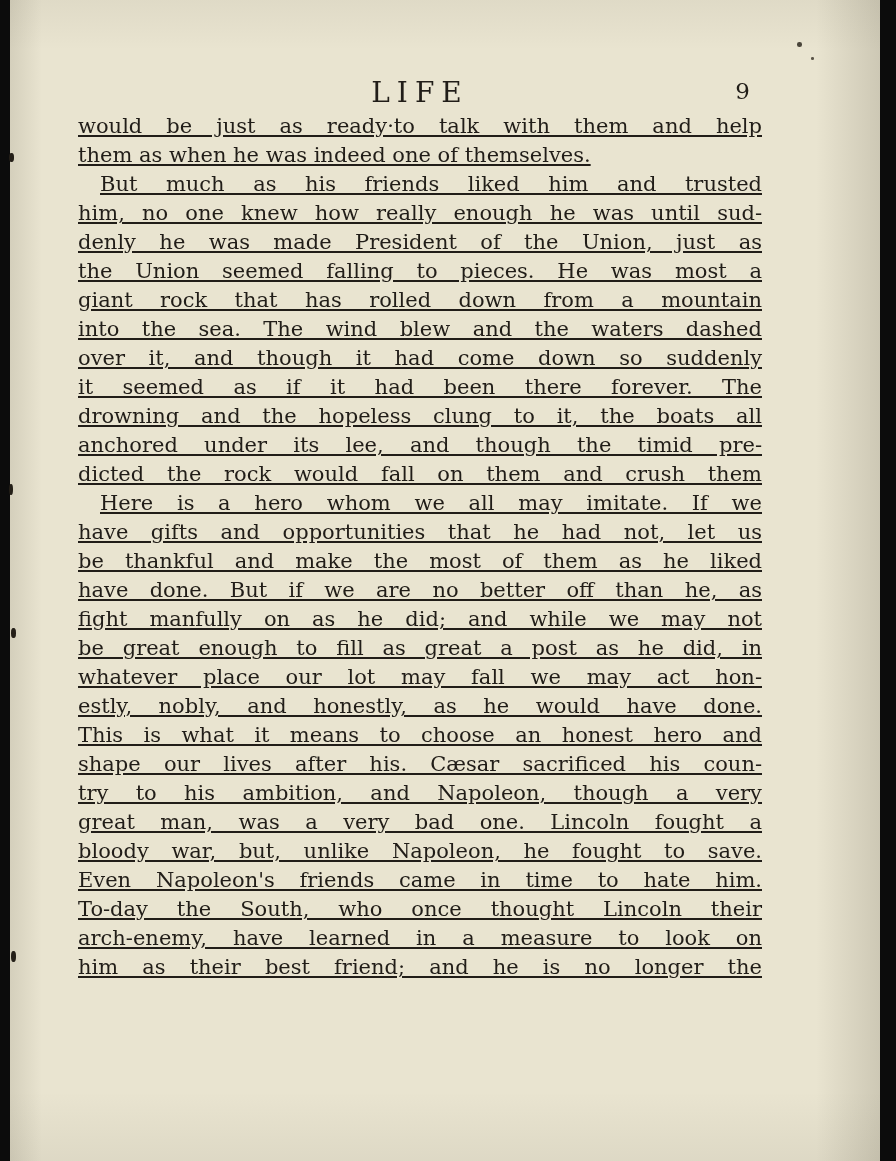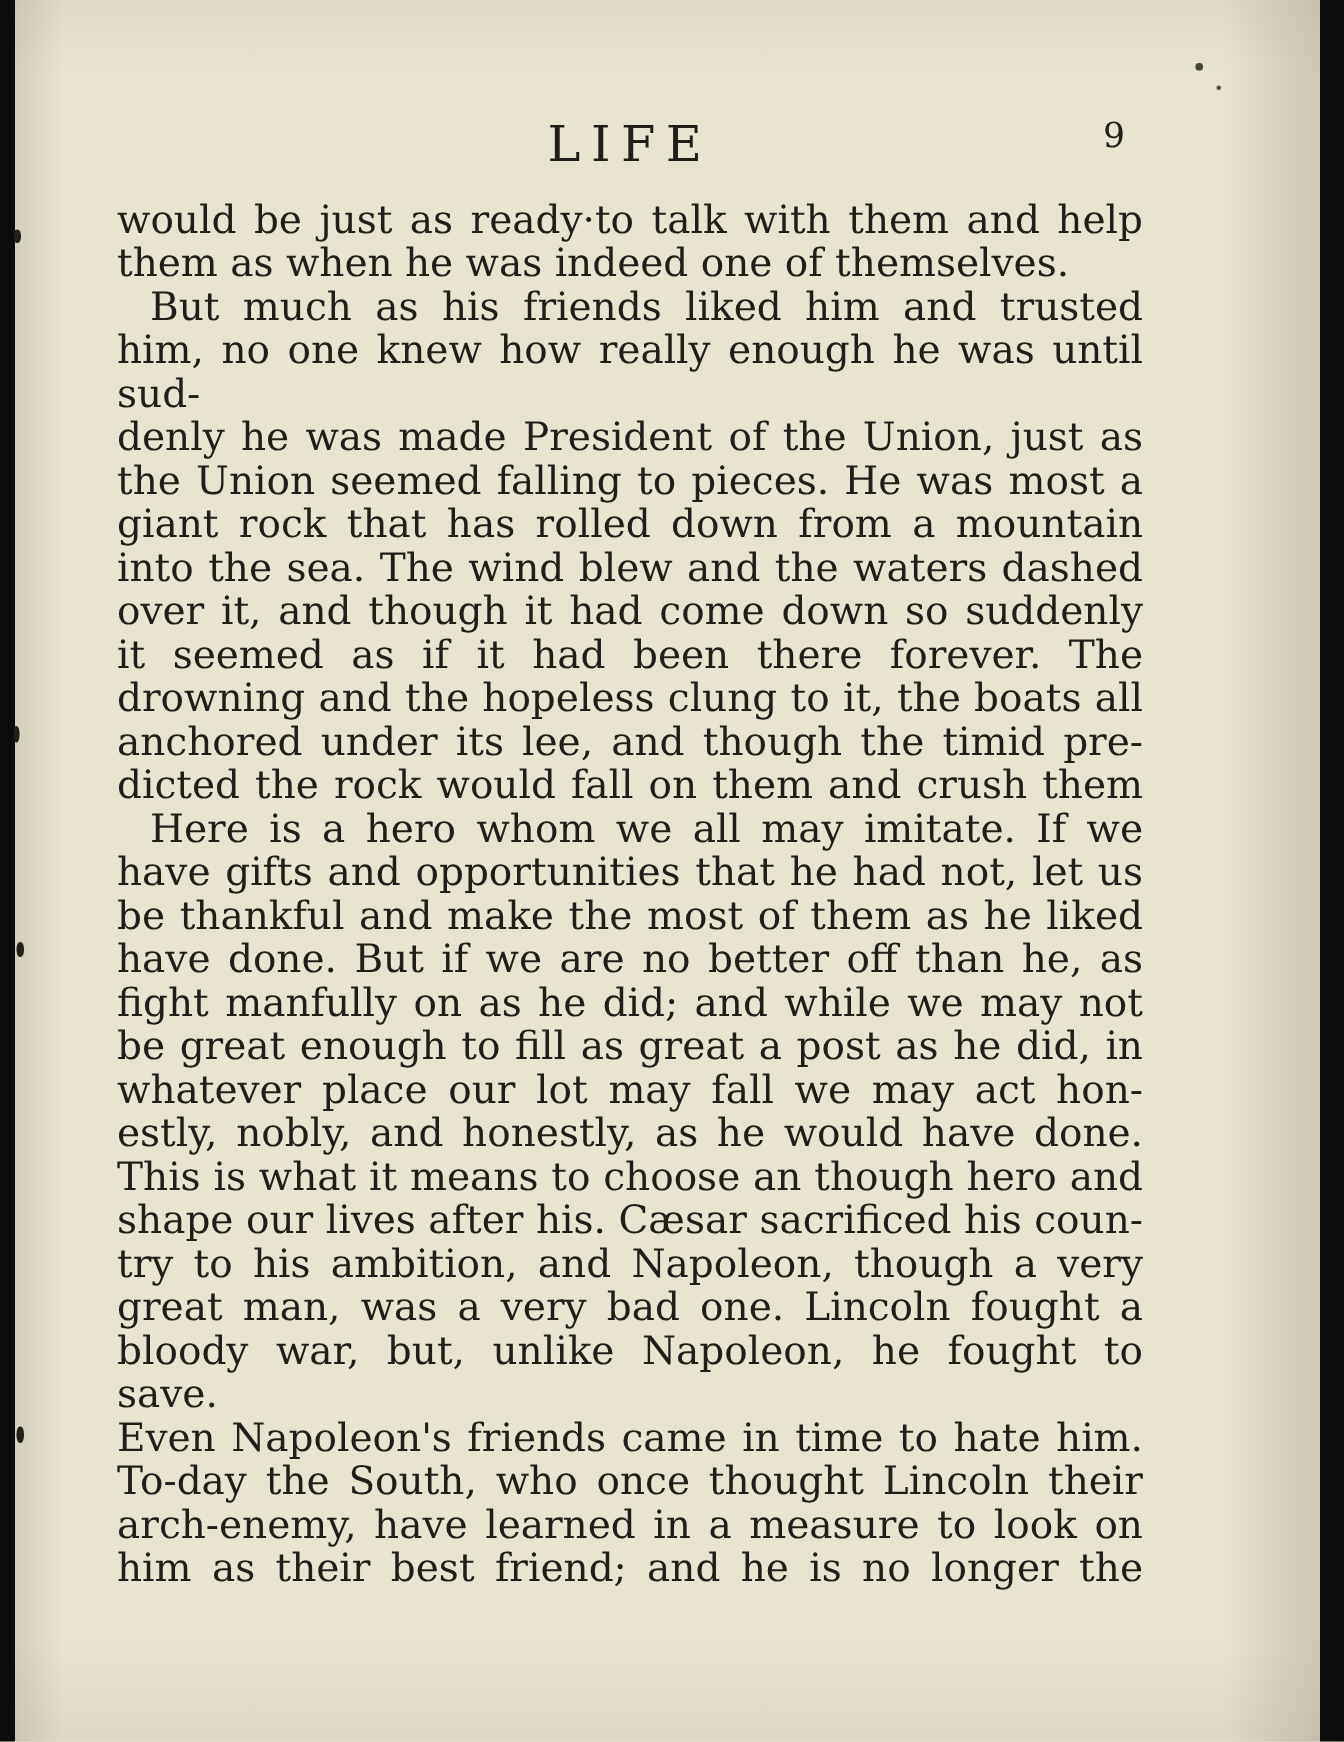--- a/index.html
+++ b/index.html
@@ -32,35 +32,35 @@
   .speck-f { left: 11px;  top: 951px; width: 5px; height: 11px; }
 
   .content {
     position: absolute;
     left: 78px;
     top: 0;
     width: 684px;
   }
   .header { position: relative; margin-top: 76px; height: 36px; }
   .title {
-    font-size: 33px;
+    font-size: 28px;
     font-weight: normal;
     letter-spacing: 7px;
     text-align: center;
   }
   .page-number {
     position: absolute;
     right: 12px;
     top: 2px;
     font-size: 23px;
   }
   .body-text {
-    margin-top: 21px;
-    font-size: 26px;
+    font-size: 21px;
     line-height: 29px;
+    text-decoration: underline;
   }
   .paragraph { margin: 0; }
   .line { text-align: justify; text-align-last: justify; }
   .line-last { text-align-last: left; }
   .line-indent { text-indent: 22px; }
 </style>
 </head>
 <body>
 
 <div class="paper-shade"></div>
@@ -98,21 +98,21 @@
       </div>
       <div class="paragraph">
         <div class="line line-indent">Here is a hero whom we all may imitate.  If we</div>
         <div class="line">have gifts and opportunities that he had not, let us</div>
         <div class="line">be thankful and make the most of them as he liked</div>
         <div class="line">have done.  But if we are no better off than he, as</div>
         <div class="line">fight manfully on as he did; and while we may not</div>
         <div class="line">be great enough to fill as great a post as he did, in</div>
         <div class="line">whatever place our lot may fall we may act hon-</div>
         <div class="line">estly, nobly, and honestly, as he would have done.</div>
-        <div class="line">This is what it means to choose an though hero and</div>
+        <div class="line">This is what it means to choose an honest hero and</div>
         <div class="line">shape our lives after his.  Cæsar sacrificed his coun-</div>
         <div class="line">try to his ambition, and Napoleon, though a very</div>
         <div class="line">great man, was a very bad one.  Lincoln fought a</div>
         <div class="line">bloody war, but, unlike Napoleon, he fought to save.</div>
         <div class="line">Even Napoleon's friends came in time to hate him.</div>
         <div class="line">To-day the South, who once thought Lincoln their</div>
         <div class="line">arch-enemy, have learned in a measure to look on</div>
         <div class="line">him as their best friend; and he is no longer the</div>
       </div>
     </main>

